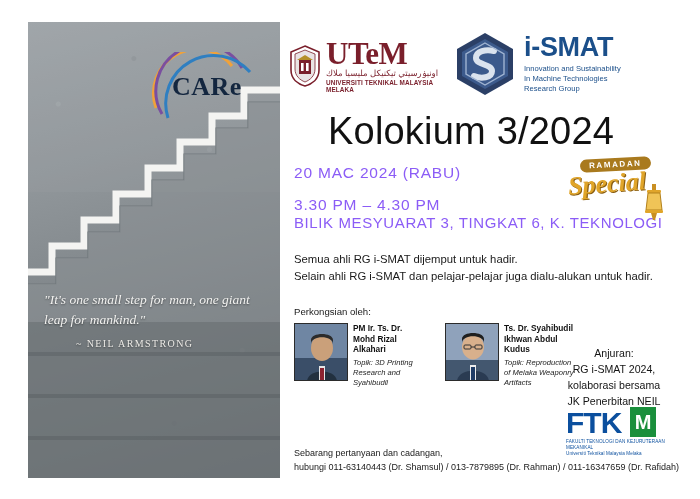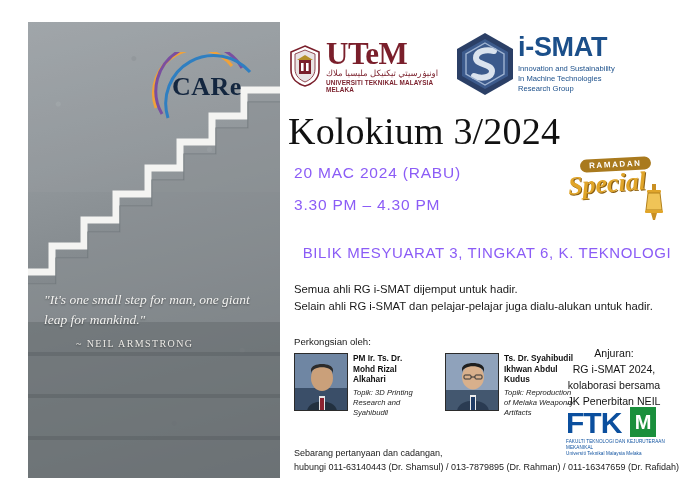--- a/index.html
+++ b/index.html
@@ -118,50 +118,51 @@
     font-size: 6.4px; font-weight: bold; color: #7a1f2b;
     letter-spacing: .1px; margin-top: 1px;
   }
 
   .ismat-block {
     position: absolute; left: 164px; top: 0px;
     width: 228px; height: 80px;
     display: flex; align-items: center;
   }
   .ismat-mark { width: 66px; height: 66px; flex: 0 0 auto; }
-  .ismat-text { }
+  .ismat-text { margin-left: 6px; }
   .ismat-title {
     font-family: "Liberation Sans", sans-serif;
     font-weight: bold; font-size: 27px; line-height: 1;
     color: #1b4f8a; letter-spacing: -.3px;
   }
   .ismat-sub {
     font-size: 7.6px; line-height: 1.32; color: #1b4f8a;
     margin-top: 3px;
   }
 
   .headline {
     margin-top: 4px;
-    font-family: Liberation Serif, serif;
+    font-family: Liberation Sans, sans-serif;
     font-size: 38px;
     line-height: 1.05;
     color: #111;
     letter-spacing: .2px;
+    margin-left: 40px;
   }
 
   .detail-line {
     font-family: "Liberation Sans", sans-serif;
     font-size: 15.5px;
     color: #8b5cf6;
     letter-spacing: .8px;
     margin-top: 12px;
     padding-left: 6px;
   }
   .detail-line.d2 { margin-top: 14px; }
-  .detail-line.d3 { margin-top: 30px; font-size: 15px; letter-spacing: .6px; text-align: center; }
+  .detail-line.d3 { margin-top: 0; font-size: 15px; letter-spacing: .6px; }
 
   
   .ramadan {
     position: absolute;
     right: 6px; top: 132px;
     width: 108px; height: 74px;
   }
   .ram-ribbon {
     position: absolute; left: 14px; top: 2px;
     background: #a97a1e;

